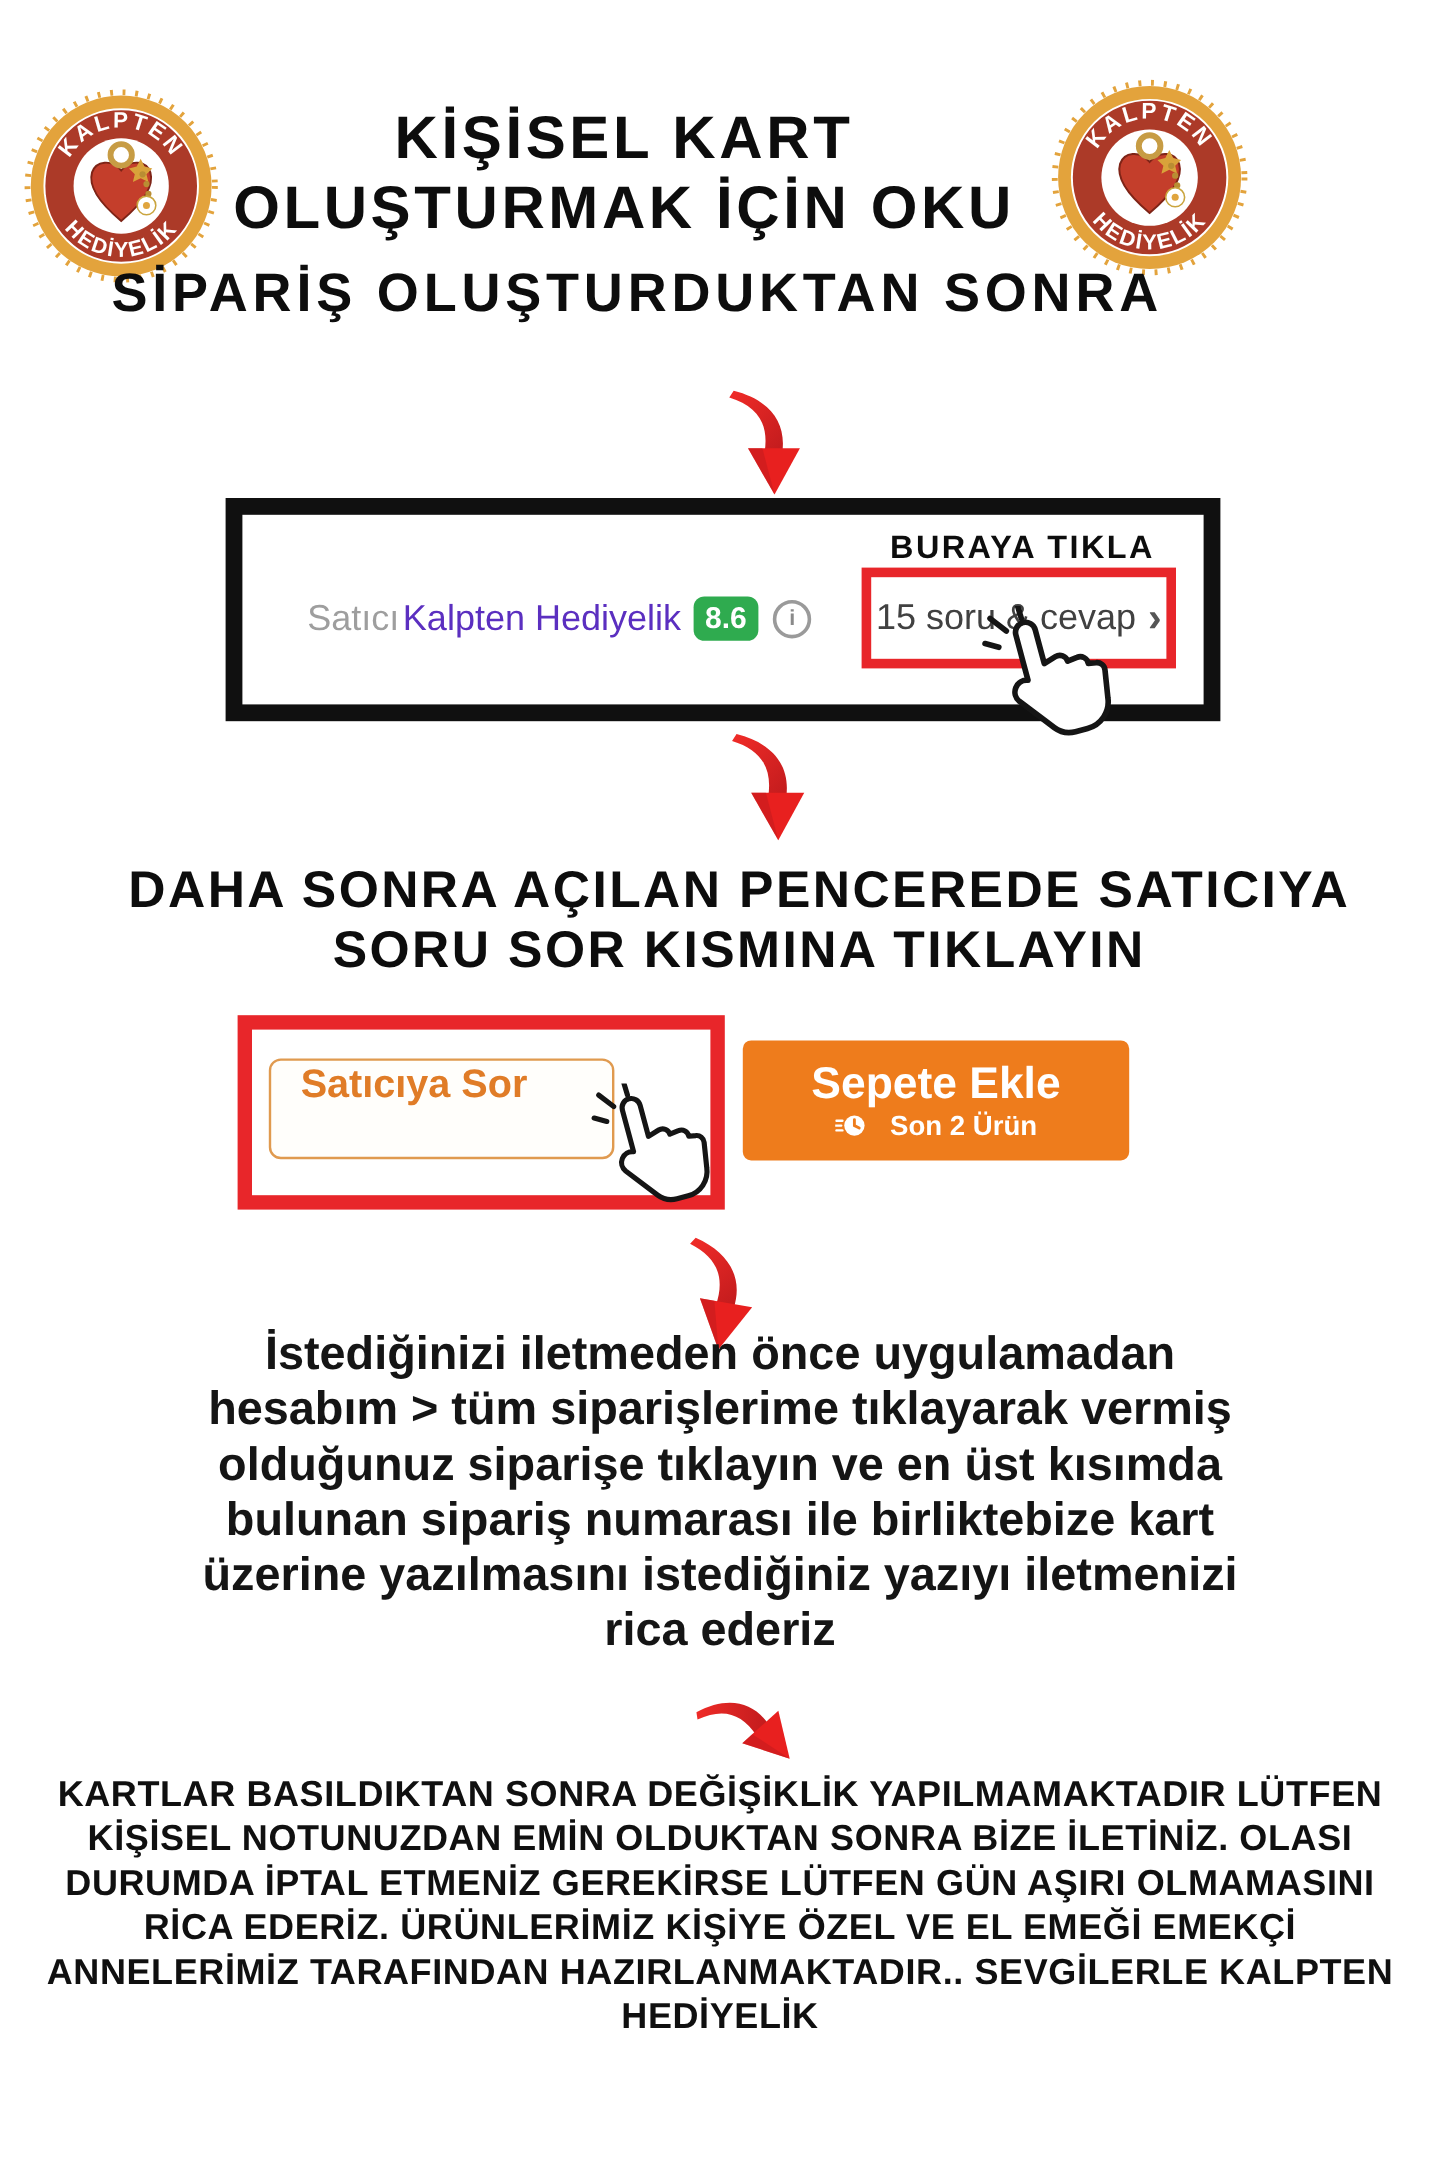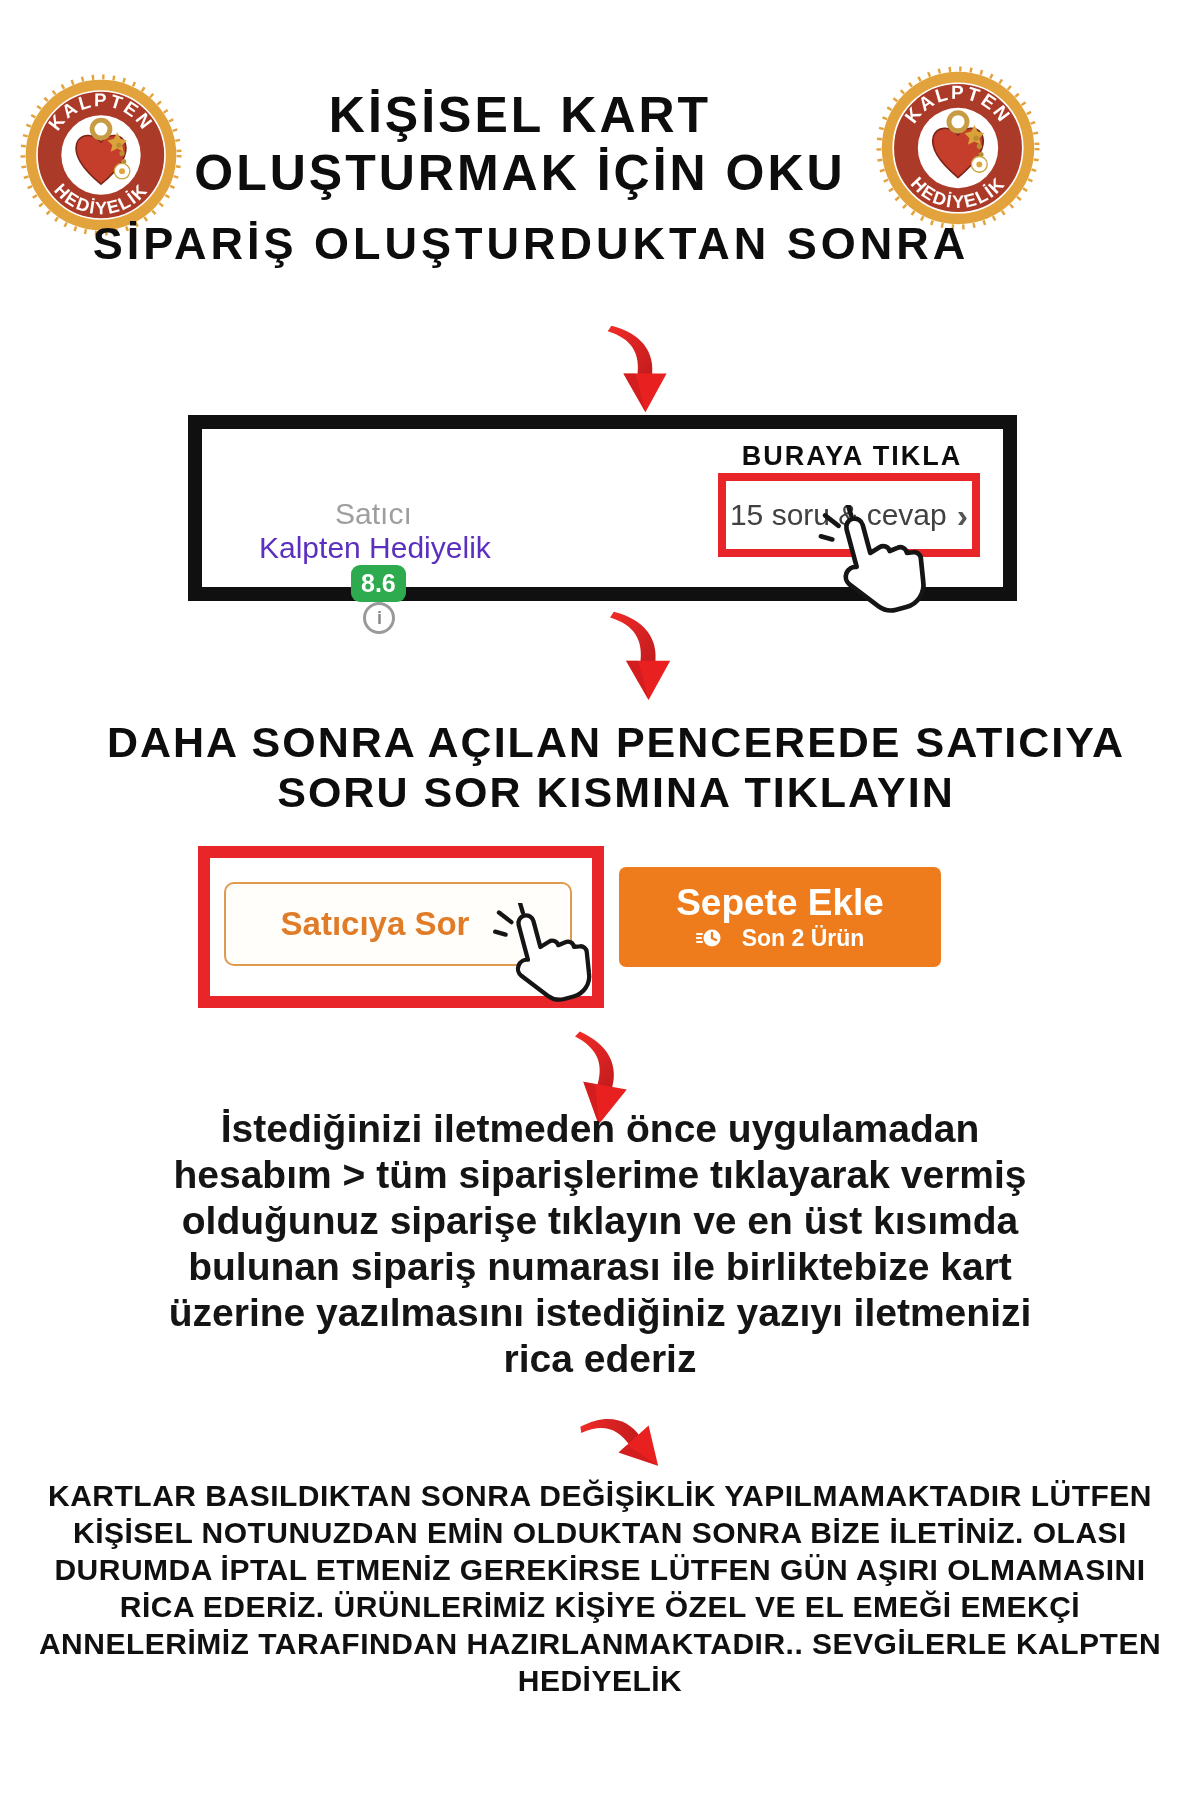--- a/index.html
+++ b/index.html
@@ -9,40 +9,40 @@
   
   .title-block{left:170px;top:86px;width:700px;text-align:center;}
   .title-line{font-size:50px;font-weight:900;letter-spacing:3px;color:#0d0d0d;line-height:58px;}
   .subtitle{left:0;top:218px;width:1040px;text-align:center;font-size:45px;font-weight:900;
             letter-spacing:4px;color:#0d0d0d;padding-left:11px;}
   
   .black-box{left:188px;top:415px;width:829px;height:186px;border:14px solid #101010;
              box-sizing:border-box;background:#fff;}
   .buraya{position:absolute;left:516px;top:12px;width:268px;text-align:center;
           font-size:27px;font-weight:900;letter-spacing:2px;color:#0d0d0d;}
-  .seller-row{position:absolute;left:54px;top:68px;display:flex;align-items:center;flex-direction:column;}
+  .seller-row{position:absolute;left:54px;top:68px;display:flex;align-items:center;}
   .satici{font-size:30px;color:#9e9e9e;}
   .sname{font-size:30px;color:#5b2fc0;margin-left:3px;}
   .rating-badge{margin-left:10px;background:#2fab4f;color:#fff;font-size:25px;font-weight:bold;
                 border-radius:9px;padding:4px 10px;}
   .info-icon{margin-left:12px;width:26px;height:26px;border:3px solid #9a9a9a;border-radius:50%;
              display:flex;align-items:center;justify-content:center;font-size:18px;color:#8a8a8a;
              font-weight:bold;}
   .qa-box{position:absolute;left:516px;top:44px;width:262px;height:84px;border:8px solid #e8262a;
           box-sizing:border-box;display:flex;align-items:center;justify-content:center;
           background:#fff;cursor:pointer;}
   .qa-text{font-size:30px;color:#414141;}
   .qa-chev{font-size:34px;color:#555;margin-left:10px;font-weight:bold;}
   
   .h2line{left:16px;width:1200px;text-align:center;font-size:43px;font-weight:900;
           letter-spacing:2px;color:#0d0d0d;}
   .red-frame{left:198px;top:846px;width:406px;height:162px;border:12px solid #e8262a;
              box-sizing:border-box;background:#fff;}
-  .ask-btn{left:224px;top:882px;width:348px;height:84px;border:2px solid #e09a4f;border-radius:10px;
-           box-sizing:border-box;background:#fffefb;display:flex;align-items:center;justify-content:center;
+  .ask-btn{left:224px;top:882px;width:288px;height:84px;border:2px solid #e09a4f;border-radius:10px;
+           box-sizing:border-box;background:#fffefb;display:flex;justify-content:center;
            font-size:33px;font-weight:700;color:#e07c27;padding-right:46px;cursor:pointer;}
   .cart-btn{left:619px;top:867px;width:322px;height:100px;border-radius:7px;background:#ee7c1c;
             display:flex;flex-direction:column;align-items:center;justify-content:center;
             color:#fff;cursor:pointer;}
   .cart-main{font-size:37px;font-weight:700;line-height:40px;}
   .cart-sub{display:flex;align-items:center;gap:20px;font-size:23px;font-weight:700;margin-top:2px;}
   
   .para{left:40px;top:1106px;width:1120px;text-align:center;}
   .para div{font-size:39px;font-weight:700;line-height:46px;color:#151515;}
   .footer{left:10px;top:1477px;width:1180px;text-align:center;}

